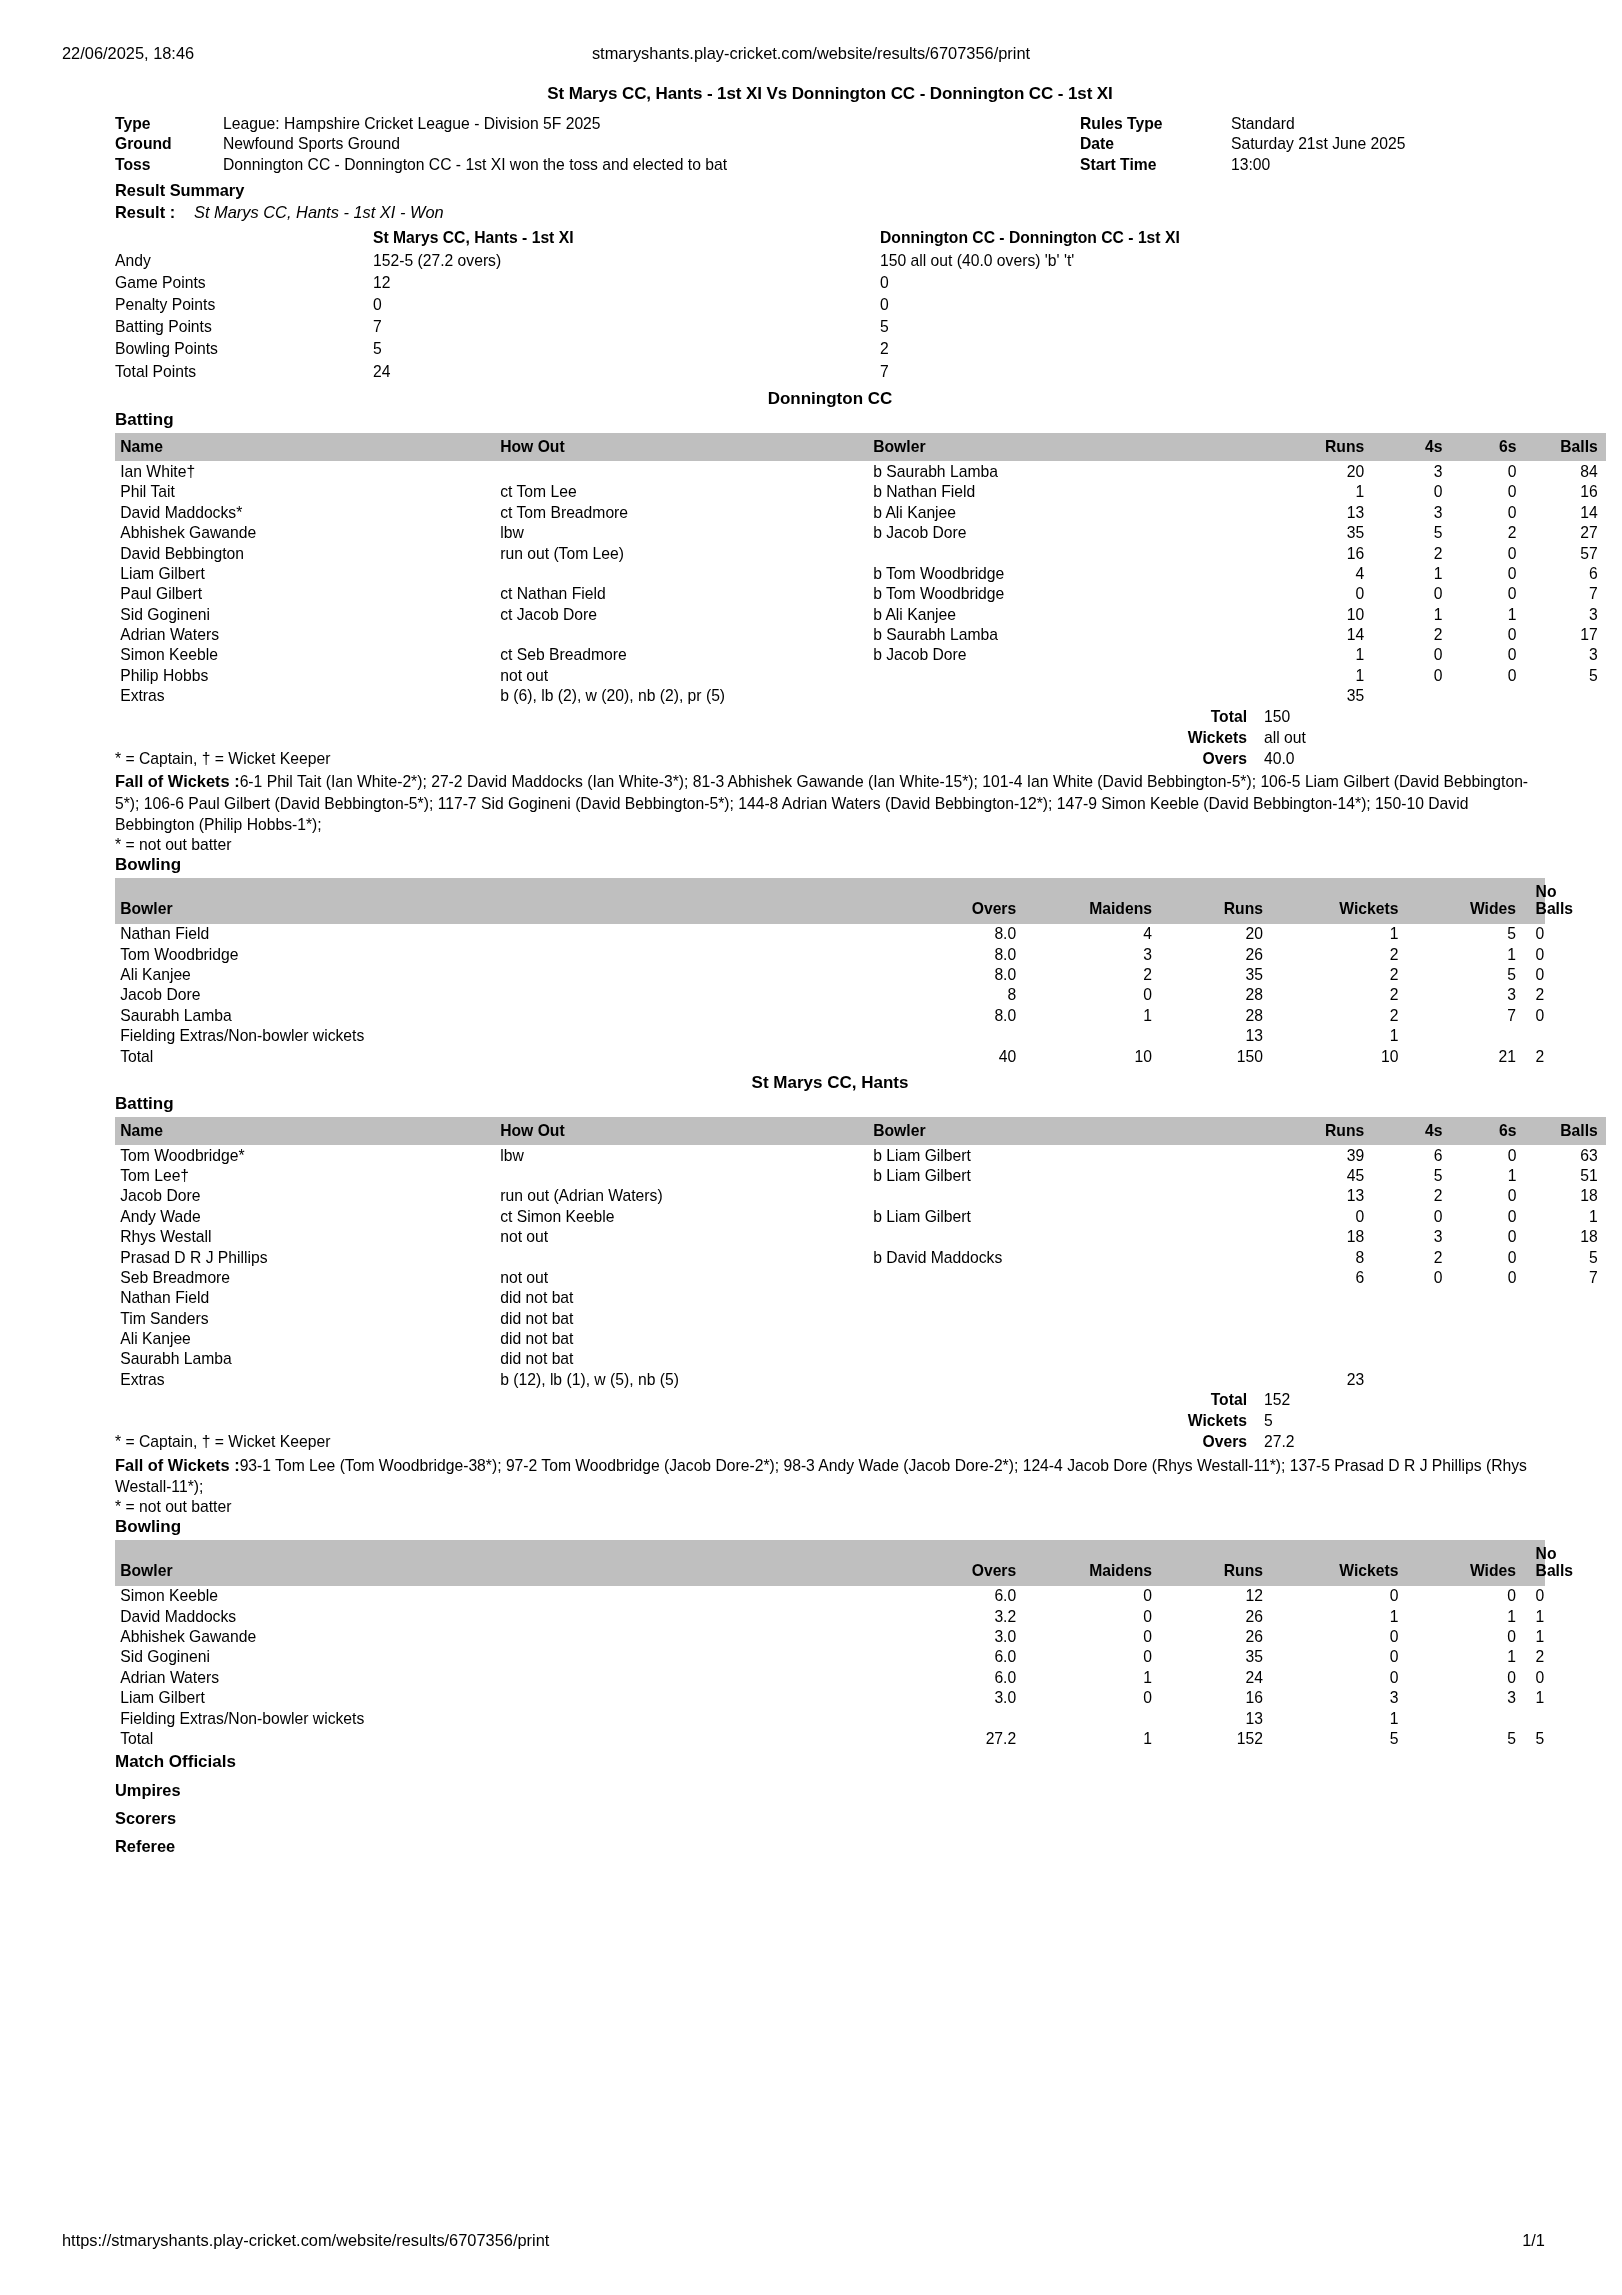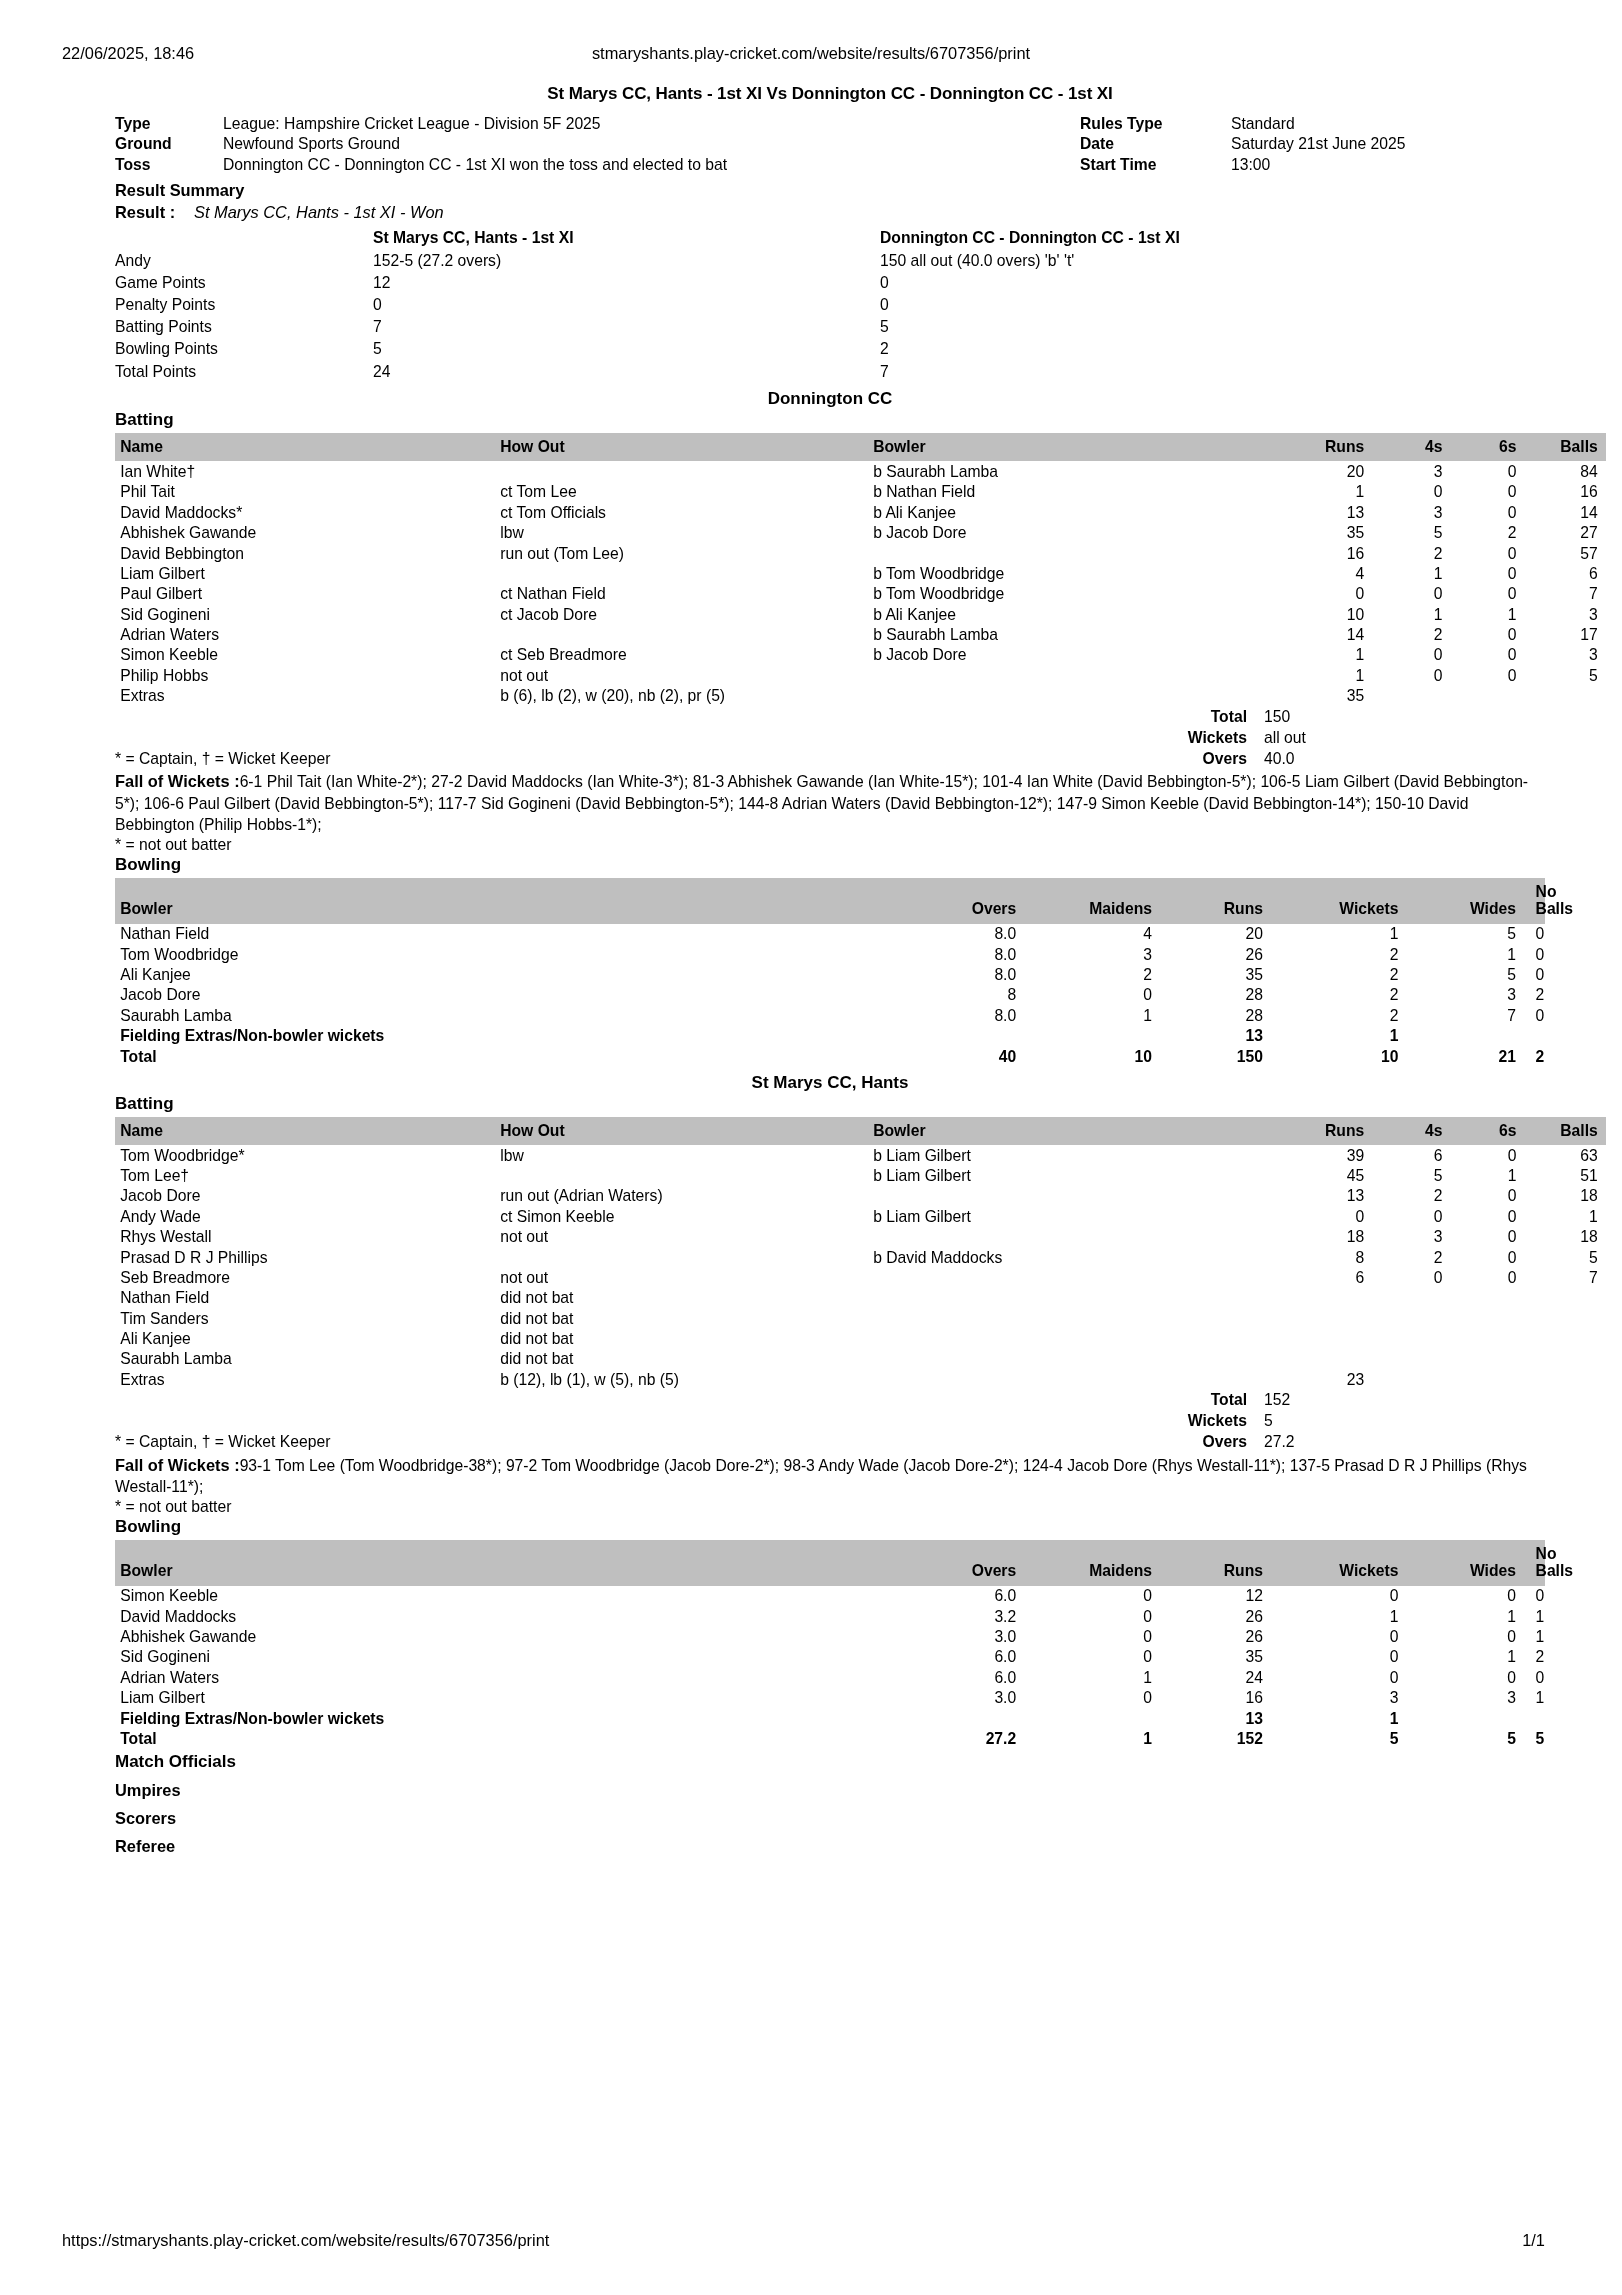--- a/index.html
+++ b/index.html
@@ -157,21 +157,21 @@
   .c-balls  { width: 72px;  text-align: right; padding-right: 7.9px !important; }
 
   .bow-name { width: 772px; text-align: left; padding-left: 5.2px !important; }
   .bow-ov   { width: 124px;  text-align: right; padding-right: 11.8px !important; }
   .bow-md   { width: 124px;  text-align: right; padding-right: 13px !important; }
   .bow-rn   { width: 98px;  text-align: right; padding-right: 14.4px !important; }
   .bow-wk   { width: 121px;  text-align: right; padding-right: 19.6px !important; }
   .bow-wd   { width: 98px;  text-align: right; padding-right: 19.6px !important; }
   .bow-nb   { width: auto;   padding-right: 7.9px !important; }
 
-  tr.bold-row td { font-weight: bold; margin-top: 23px; }
+  tr.bold-row td { font-weight: normal; margin-top: 23px; }
 
   
   table.totals {
     border-collapse: collapse;
     width: 100%;
     font-size: 15.7px;
     table-layout: fixed;
     margin-top: 0px;
   }
   table.totals td { padding: 0.7px 0; line-height: 1.25; vertical-align: top; }
@@ -320,21 +320,21 @@
           <td class="c-name">Phil Tait</td>
           <td class="c-howout">ct Tom Lee</td>
           <td class="c-bowler">b  Nathan Field</td>
           <td class="c-runs">1</td>
           <td class="c-4s">0</td>
           <td class="c-6s">0</td>
           <td class="c-balls">16</td>
         </tr>
         <tr>
           <td class="c-name">David Maddocks*</td>
-          <td class="c-howout">ct Tom Officials</td>
+          <td class="c-howout">ct Tom Breadmore</td>
           <td class="c-bowler">b  Ali Kanjee</td>
           <td class="c-runs">13</td>
           <td class="c-4s">3</td>
           <td class="c-6s">0</td>
           <td class="c-balls">14</td>
         </tr>
         <tr>
           <td class="c-name">Abhishek Gawande</td>
           <td class="c-howout">lbw</td>
           <td class="c-bowler">b  Jacob Dore</td>

